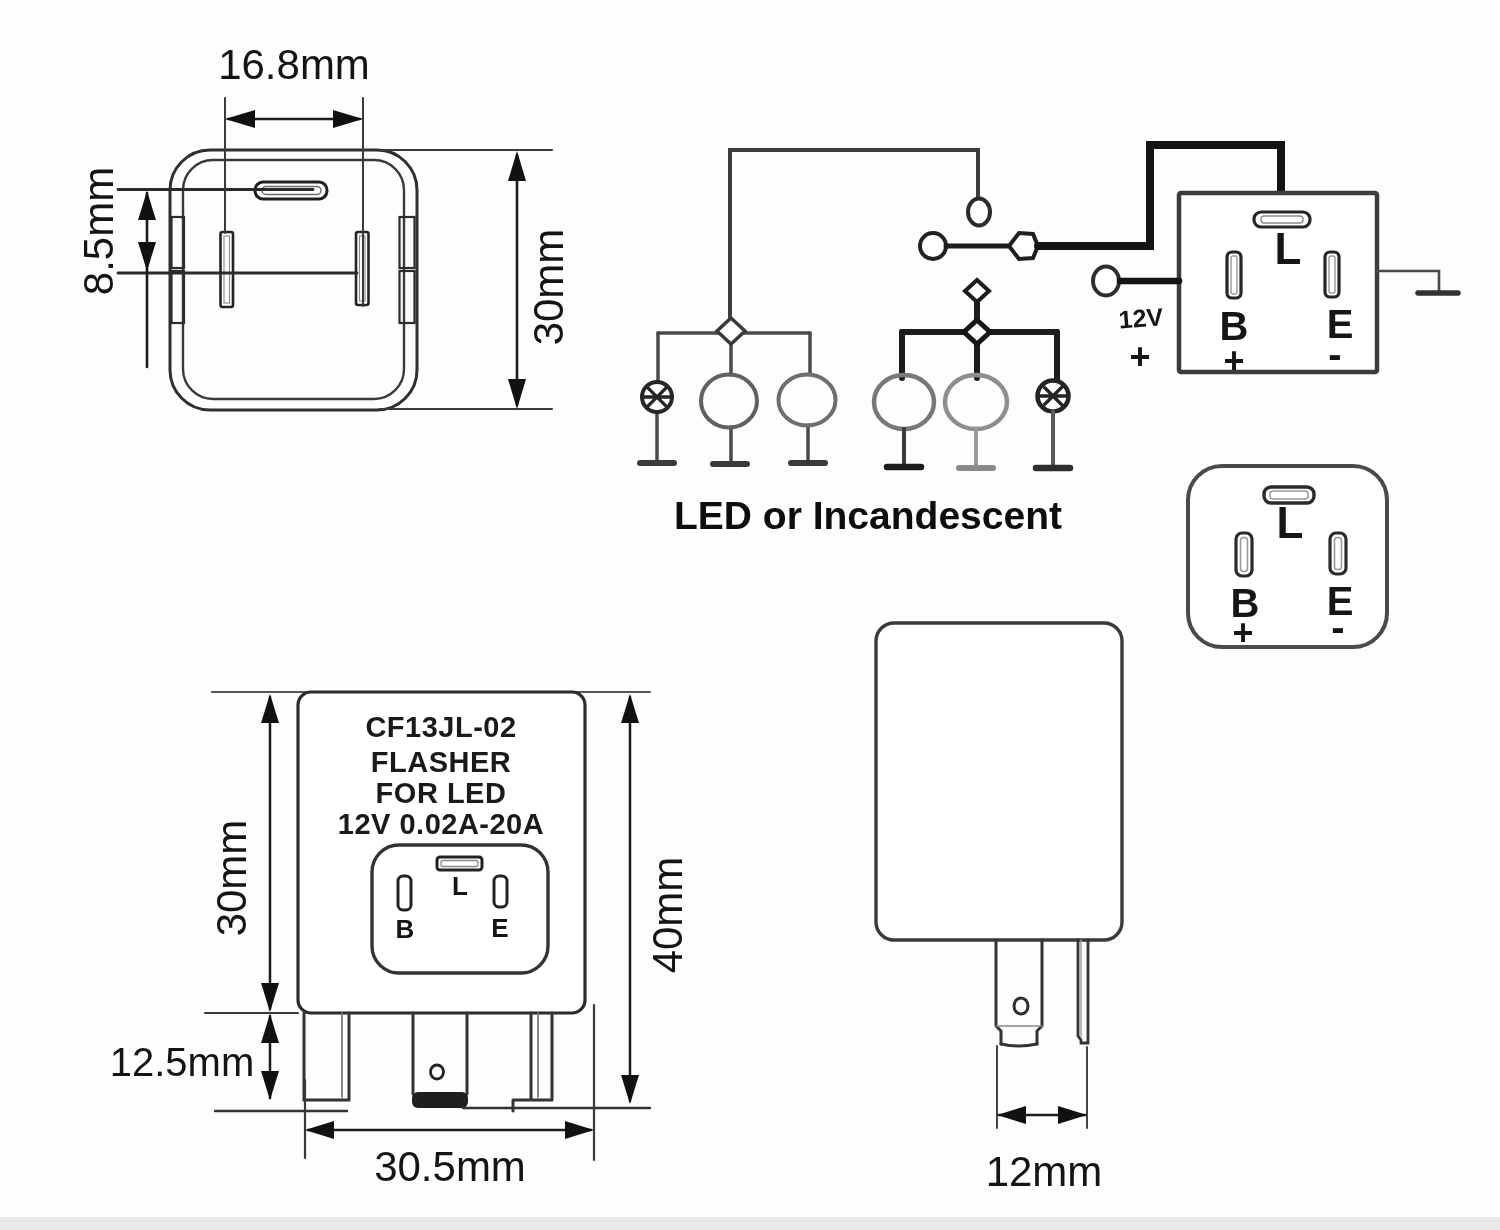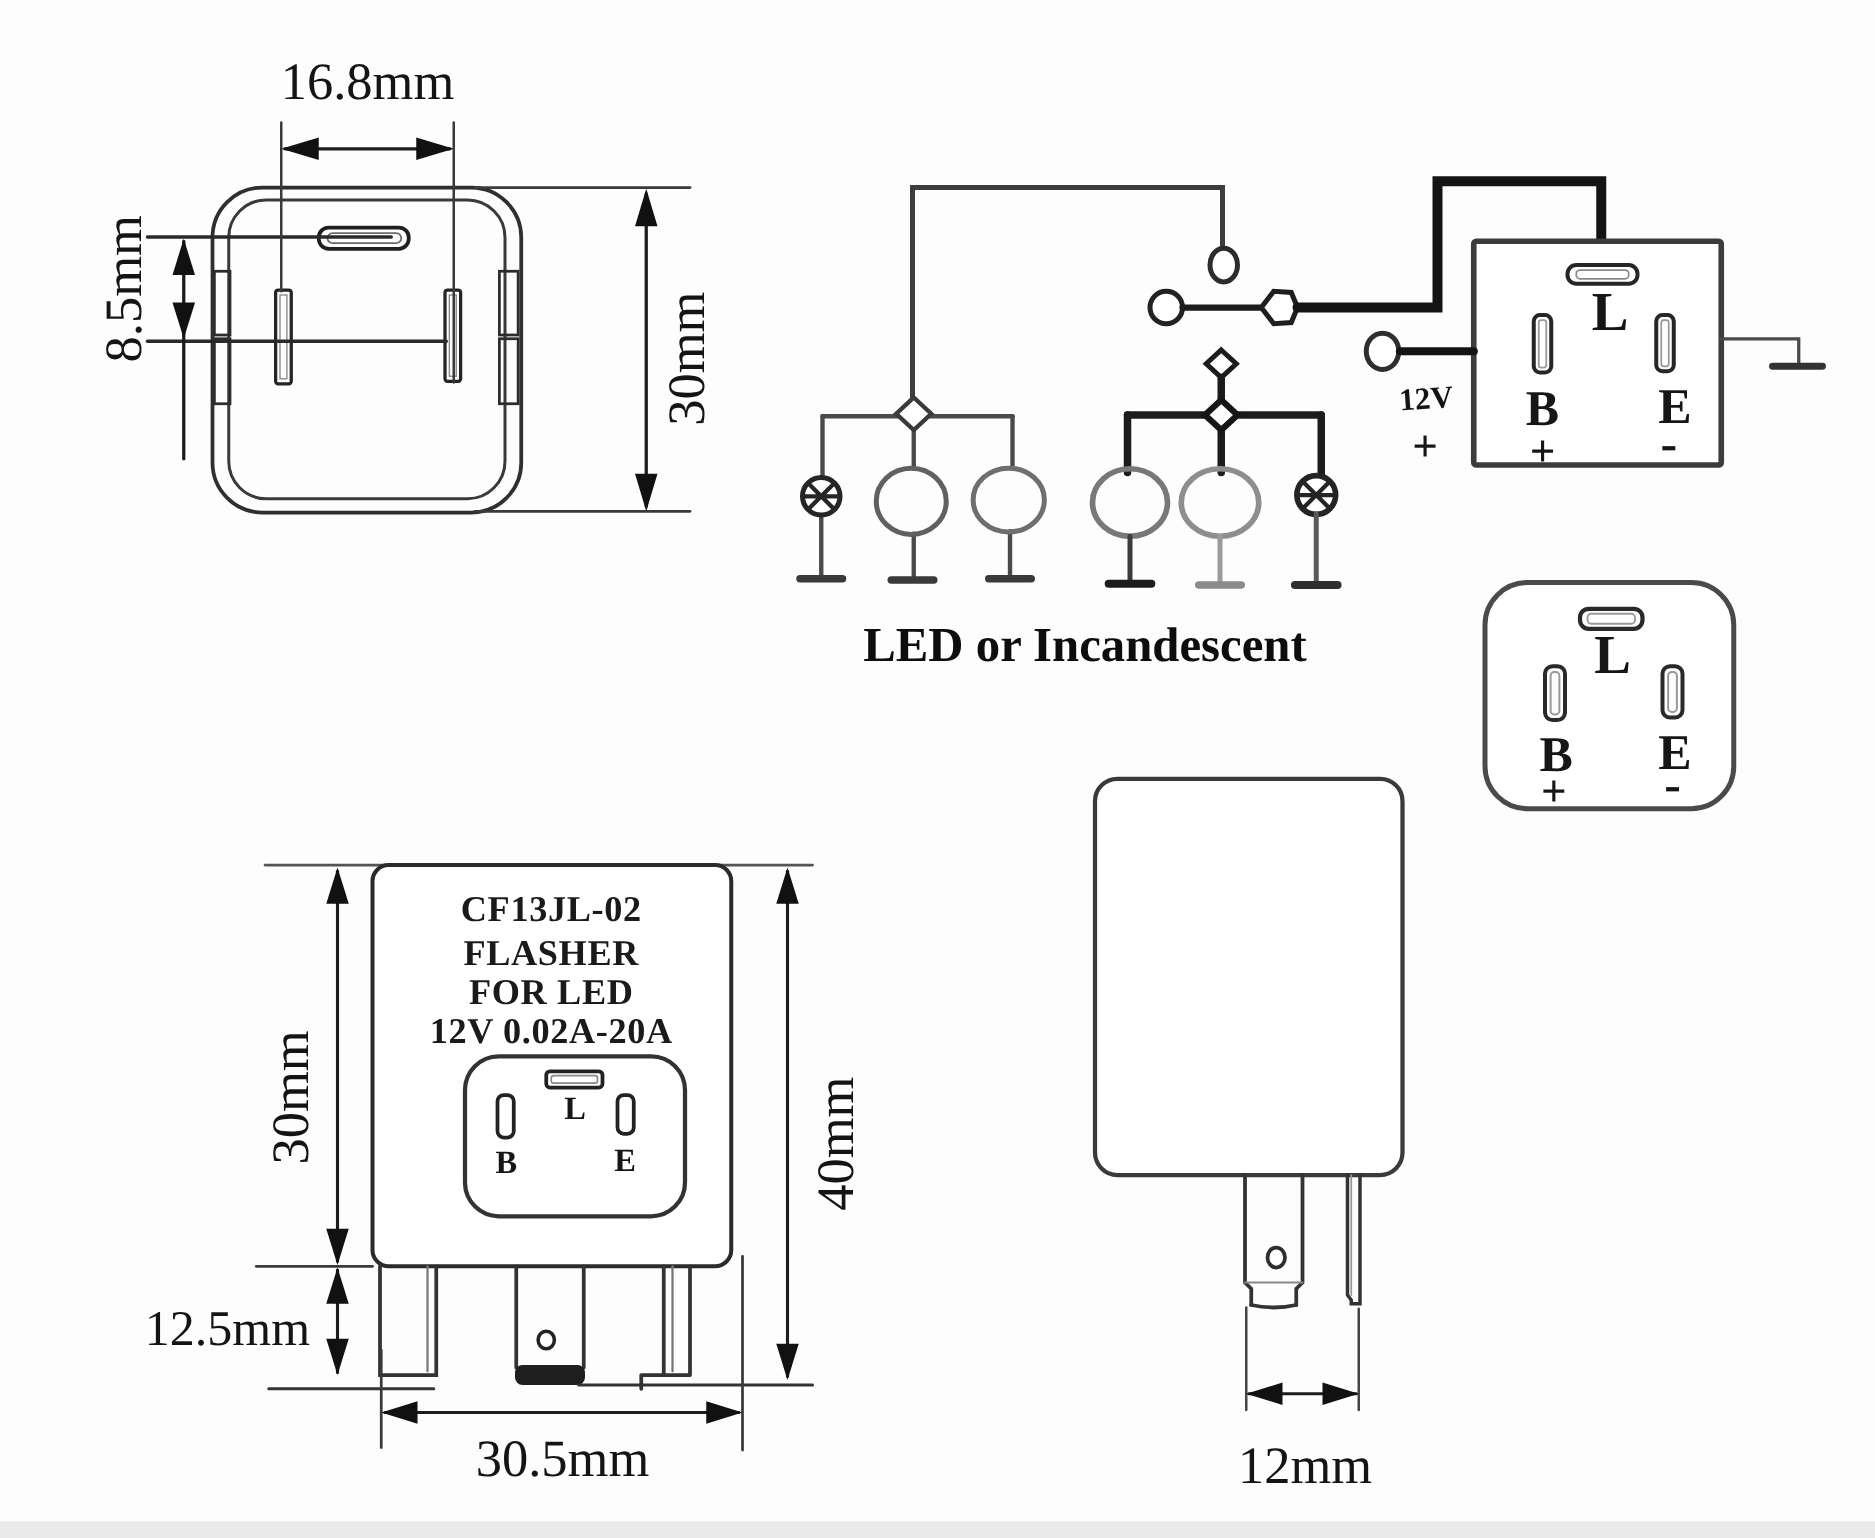--- a/index.html
+++ b/index.html
@@ -1,17 +1,17 @@
 <!DOCTYPE html>
 <html><head>
 <meta charset="utf-8">
 <style>
   html,body{margin:0;padding:0;background:#ffffff;}
   .page{position:relative;width:1500px;height:1230px;background:#fdfdfd;overflow:hidden;
-        font-family:Liberation Serif, serif;}
+        font-family:Liberation Sans, sans-serif;}
   svg{display:block}
   text{fill:#111;}
   .dim{font-size:42px;fill:#141414;}
   .dim-sm{font-size:40px;fill:#141414;}
   .caption{font-size:39px;font-weight:bold;fill:#0d0d0d;}
   .pinletter{font-size:44px;font-weight:600;fill:#161616;}
   .pinletter-bold{font-size:40px;font-weight:bold;fill:#161616;}
   .sign{font-size:36px;font-weight:bold;fill:#161616;}
   .bodytext{font-size:29px;font-weight:bold;fill:#1a1a1a;letter-spacing:0.5px;}
   .socketletter{font-size:26px;font-weight:bold;fill:#161616;}

